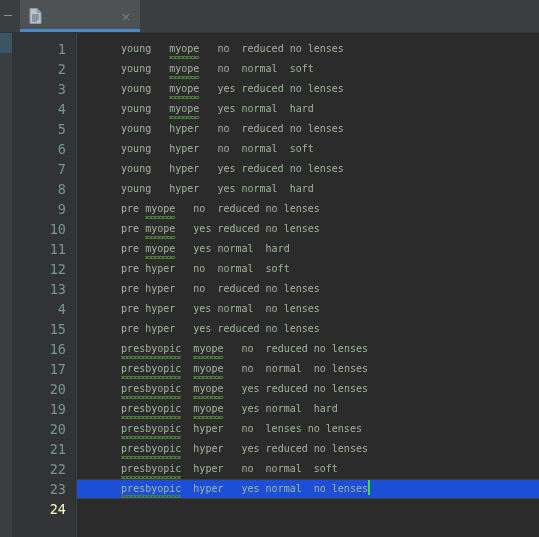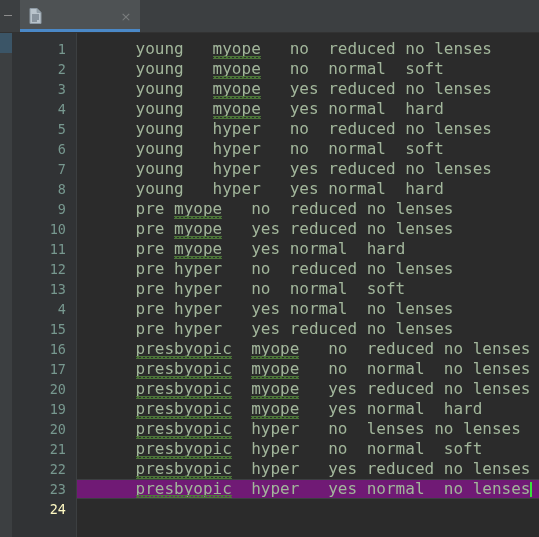--- a/index.html
+++ b/index.html
@@ -151,30 +151,30 @@
     overflow: hidden;
   }
   .code-inner {
     padding-top: 6px;
     position: relative;
   }
   .code-line {
     height: 20px;
     line-height: 20px;
     font-family: "DejaVu Sans Mono", monospace;
-    font-size: 16px;
+    font-size: 10px;
     color: #a2b69b;
     white-space: pre;
     padding-left: 20px;
     position: relative;
     box-sizing: border-box;
     letter-spacing: 0px;
   }
   .code-line.current {
-    background: #701a75;
+    background: #1d4ed8;
     border-top: 1px solid #3c3f41;
     border-bottom: 1px solid #3c3f41;
     height: 20px;
     line-height: 18px;
   }
   
   .sq {
     position: relative;
     display: inline-block;
   }
@@ -271,29 +271,29 @@
           <div class="code-line"><span>    young   </span><span class="sq">myope</span><span>   no  normal  soft</span></div>
           <div class="code-line"><span>    young   </span><span class="sq">myope</span><span>   yes reduced no lenses</span></div>
           <div class="code-line"><span>    young   </span><span class="sq">myope</span><span>   yes normal  hard</span></div>
           <div class="code-line"><span>    young   hyper   no  reduced no lenses</span></div>
           <div class="code-line"><span>    young   hyper   no  normal  soft</span></div>
           <div class="code-line"><span>    young   hyper   yes reduced no lenses</span></div>
           <div class="code-line"><span>    young   hyper   yes normal  hard</span></div>
           <div class="code-line"><span>    pre </span><span class="sq">myope</span><span>   no  reduced no lenses</span></div>
           <div class="code-line"><span>    pre </span><span class="sq">myope</span><span>   yes reduced no lenses</span></div>
           <div class="code-line"><span>    pre </span><span class="sq">myope</span><span>   yes normal  hard</span></div>
+          <div class="code-line"><span>    pre hyper   no  normal  soft</span></div>
           <div class="code-line"><span>    pre hyper   no  reduced no lenses</span></div>
-          <div class="code-line"><span>    pre hyper   no  normal  soft</span></div>
           <div class="code-line"><span>    pre hyper   yes normal  no lenses</span></div>
           <div class="code-line"><span>    pre hyper   yes reduced no lenses</span></div>
           <div class="code-line"><span>    </span><span class="sq">presbyopic</span><span>  </span><span class="sq">myope</span><span>   no  reduced no lenses</span></div>
           <div class="code-line"><span>    </span><span class="sq">presbyopic</span><span>  </span><span class="sq">myope</span><span>   no  normal  no lenses</span></div>
           <div class="code-line"><span>    </span><span class="sq">presbyopic</span><span>  </span><span class="sq">myope</span><span>   yes reduced no lenses</span></div>
           <div class="code-line"><span>    </span><span class="sq">presbyopic</span><span>  </span><span class="sq">myope</span><span>   yes normal  hard</span></div>
           <div class="code-line"><span>    </span><span class="sq">presbyopic</span><span>  hyper   no  lenses no lenses</span></div>
+          <div class="code-line"><span>    </span><span class="sq">presbyopic</span><span>  hyper   yes reduced no lenses</span></div>
           <div class="code-line"><span>    </span><span class="sq">presbyopic</span><span>  hyper   no  normal  soft</span></div>
-          <div class="code-line"><span>    </span><span class="sq">presbyopic</span><span>  hyper   yes reduced no lenses</span></div>
           <div class="code-line current"><span>    </span><span class="sq">presbyopic</span><span>  hyper   yes normal  no lenses</span><span class="caret"></span></div>
         </div>
     </div>
 
   </div>
 </div>
 
 </body></html>

